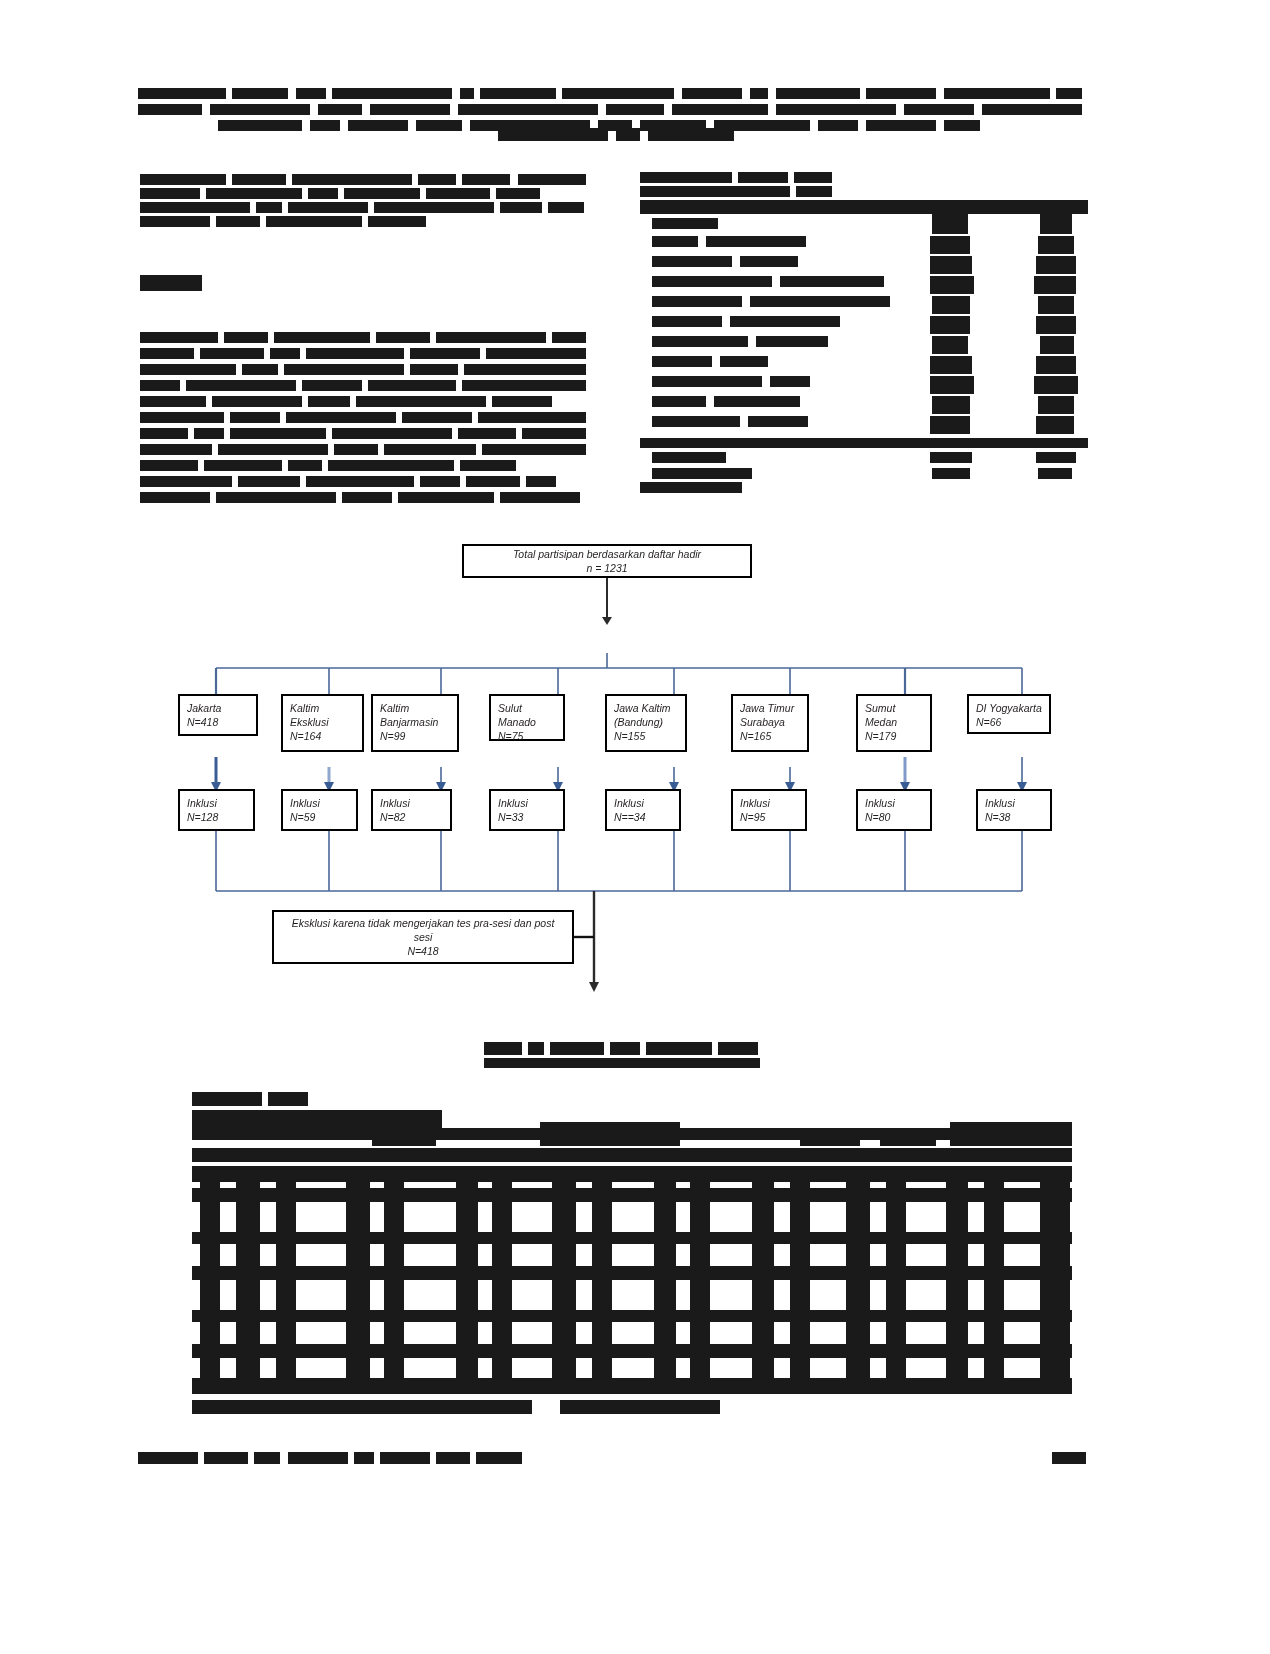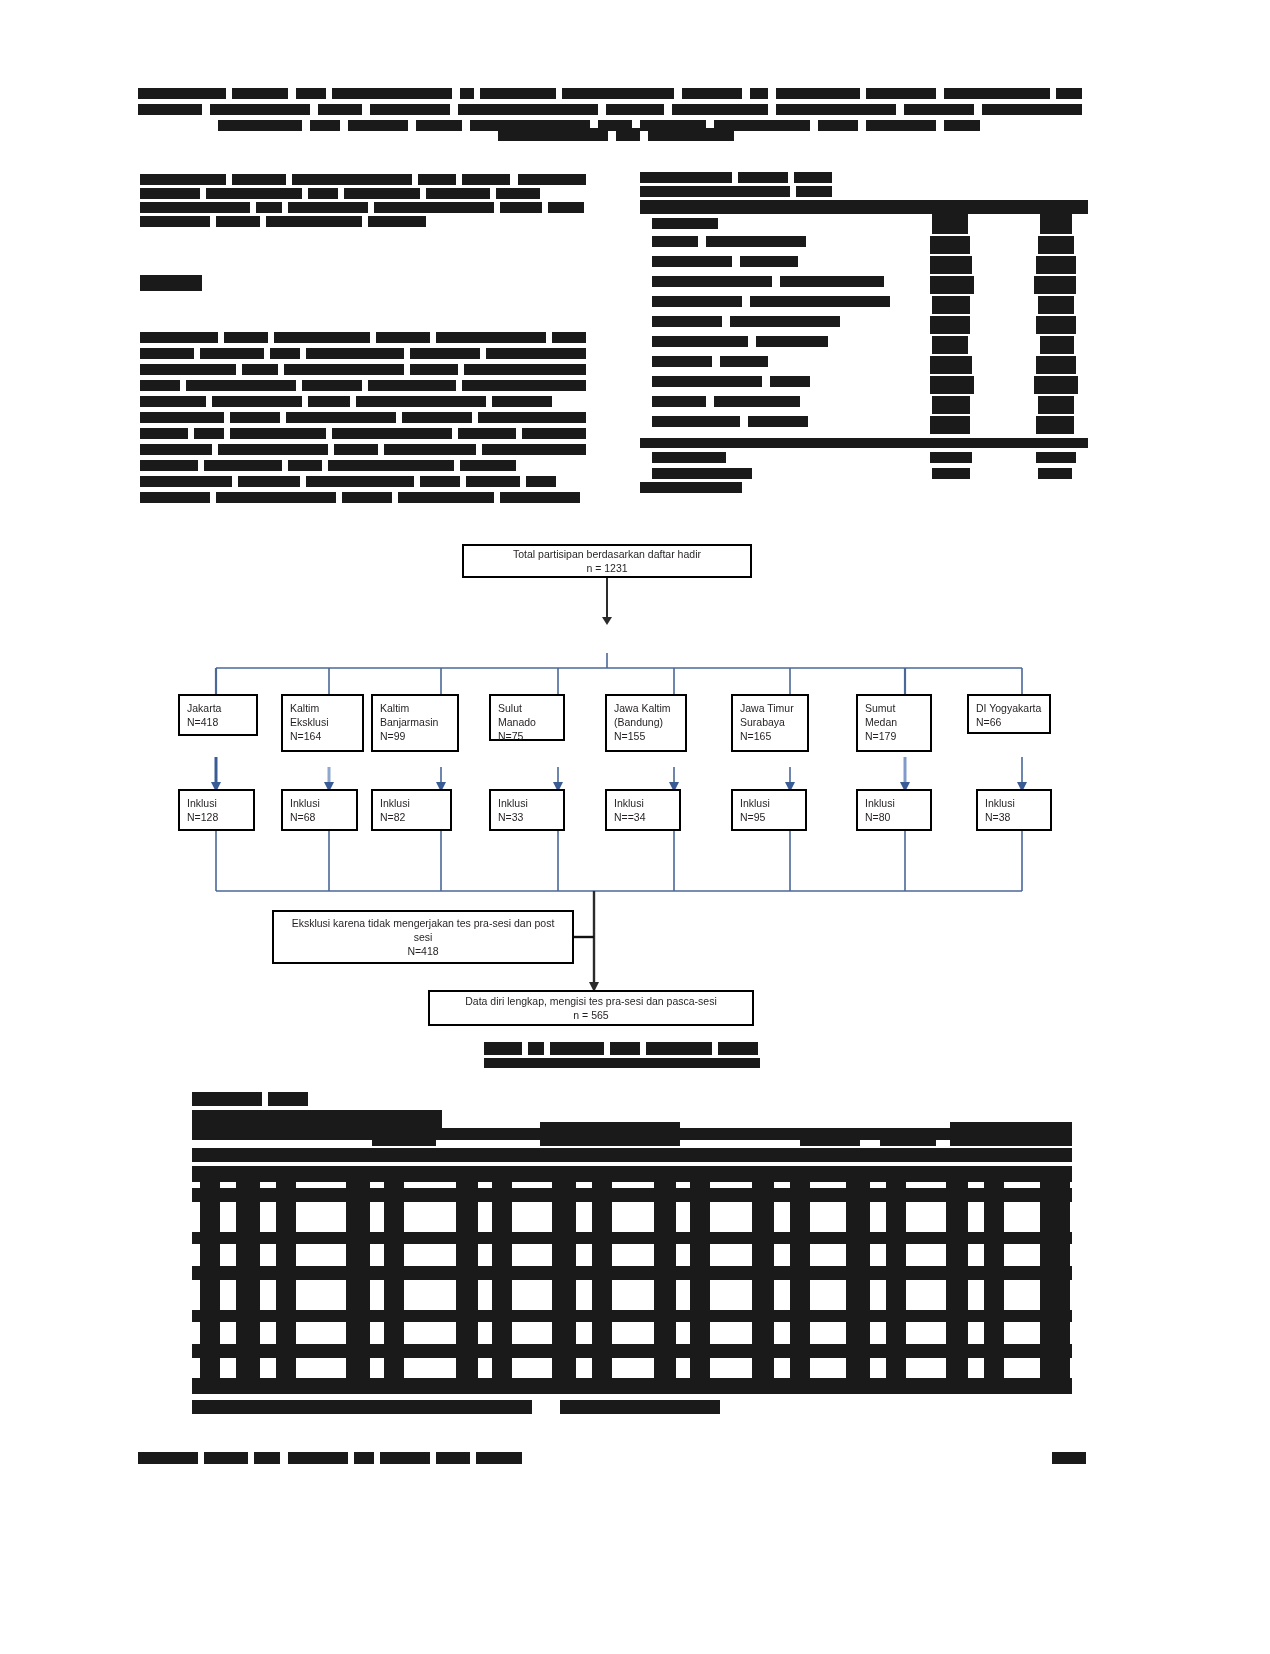--- a/index.html
+++ b/index.html
@@ -1,17 +1,17 @@
 <!DOCTYPE html>
 <html><head>
 <meta charset="utf-8">
 <style>
   html,body{margin:0;padding:0;background:#ffffff;}
   body{width:1270px;height:1654px;position:relative;font-family:"Liberation Sans",sans-serif;color:#000;}
-  .page{position:absolute;inset:0;background:#fff;}
+  .page{position:absolute;inset:0;background:#fff;font-style:italic;}
 
   
   .redact{position:absolute;background:#1a1a1a;}
   .rline{position:absolute;height:11px;background:#1a1a1a;}
 
   
   .fc{position:absolute;left:0;top:0;width:1270px;height:1654px;}
   .node{position:absolute;border:2px solid #000;background:#fff;box-sizing:border-box;
         font-size:10.5px;line-height:1.35;color:#231f20;}
   .node.center{text-align:center;display:flex;flex-direction:column;align-items:center;justify-content:center;}
@@ -326,21 +326,21 @@
       <span class="ln">N=66</span>
       <span class="ln"></span>
     </div>
 
     <div class="node left" style="left:178px;top:789px;width:77px;height:42px;">
       <span class="ln">Inklusi</span>
       <span class="ln">N=128</span>
     </div>
     <div class="node left" style="left:281px;top:789px;width:77px;height:42px;">
       <span class="ln">Inklusi</span>
-      <span class="ln">N=68</span>
+      <span class="ln">N=59</span>
     </div>
     <div class="node left" style="left:371px;top:789px;width:81px;height:42px;">
       <span class="ln">Inklusi</span>
       <span class="ln">N=82</span>
     </div>
     <div class="node left" style="left:489px;top:789px;width:76px;height:42px;">
       <span class="ln">Inklusi</span>
       <span class="ln">N=33</span>
     </div>
     <div class="node left" style="left:605px;top:789px;width:76px;height:42px;">
@@ -359,24 +359,20 @@
       <span class="ln">Inklusi</span>
       <span class="ln">N=38</span>
     </div>
 
     <div class="node center" style="left:272px;top:910px;width:302px;height:54px;">
       <span class="ln">Eksklusi karena tidak mengerjakan tes pra-sesi dan post</span>
       <span class="ln">sesi</span>
       <span class="ln">N=418</span>
     </div>
 
-    <div class="node center" style="left:428px;top:990px;width:326px;height:36px;">
-      <span class="ln">Data diri lengkap, mengisi tes pra-sesi dan pasca-sesi</span>
-      <span class="ln">n = 565</span>
-    </div>
   </div>
 
   <div>
     <div class="rline" style="left:484px;top:1042px;width:38px;height:13px;"></div>
     <div class="rline" style="left:528px;top:1042px;width:16px;height:13px;"></div>
     <div class="rline" style="left:550px;top:1042px;width:54px;height:13px;"></div>
     <div class="rline" style="left:610px;top:1042px;width:30px;height:13px;"></div>
     <div class="rline" style="left:646px;top:1042px;width:66px;height:13px;"></div>
     <div class="rline" style="left:718px;top:1042px;width:40px;height:13px;"></div>
     <div class="rline" style="left:484px;top:1058px;width:276px;height:10px;"></div>

